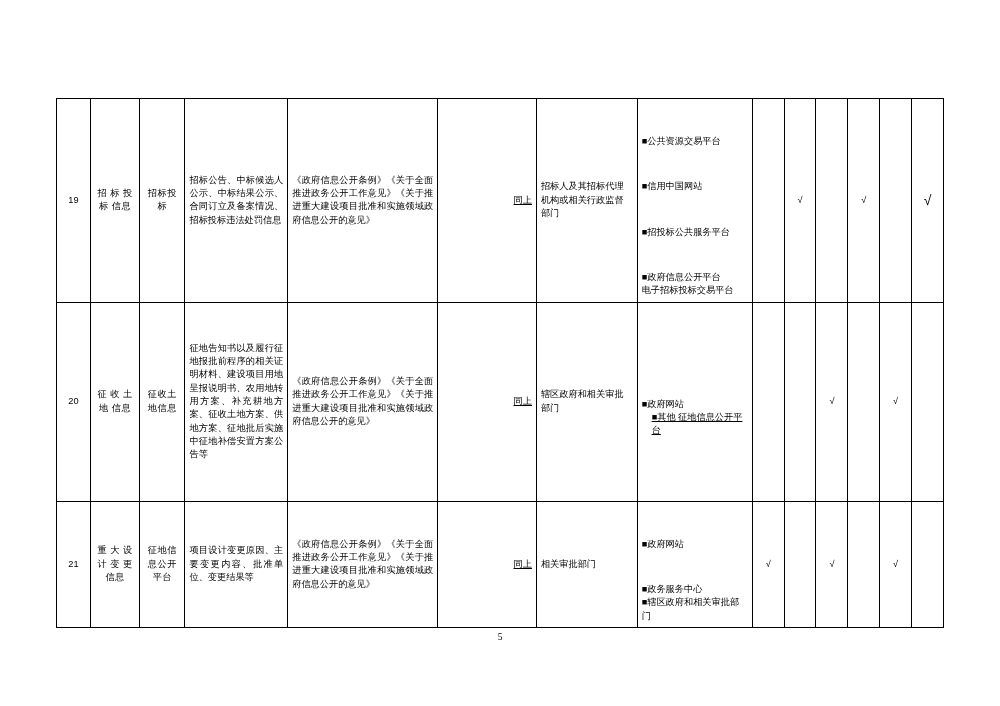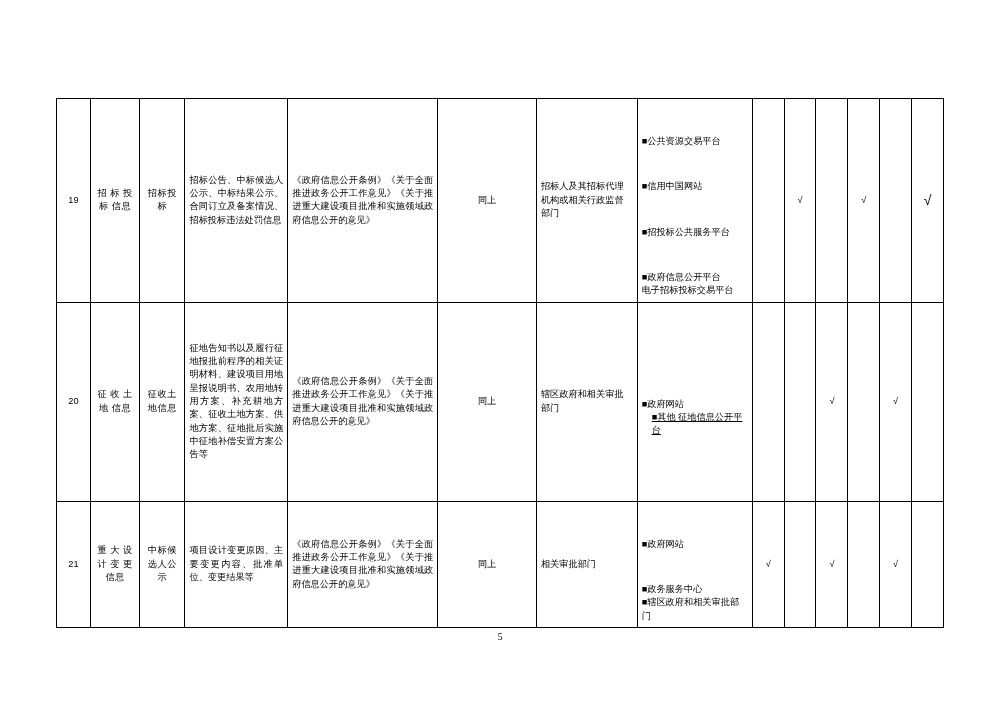--- a/index.html
+++ b/index.html
@@ -71,24 +71,25 @@
     line-height: 1.5;
   }
   .cell-basis {
     text-align: justify;
     text-justify: inter-ideograph;
     font-size: 9.2px;
     line-height: 1.5;
     font-family: Liberation Mono, monospace;
   }
   .cell-same {
-    text-align: center;
+    text-align: right;
     vertical-align: top;
     padding-top: 6px;
     font-size: 9.2px;
+    text-decoration: underline;
   }
   .cell-org {
     text-align: left;
     vertical-align: top;
     padding-top: 6px;
     font-size: 9.2px;
     line-height: 1.5;
   }
   .cell-chan {
     text-align: left;
@@ -187,21 +188,21 @@
         <td class="cell-mark"></td>
         <td class="cell-mark">√</td>
         <td class="cell-mark"></td>
         <td class="cell-mark">√</td>
         <td class="cell-mark big"></td>
       </tr>
 
       <tr class="row-21">
         <td class="cell-no">21</td>
         <td class="cell-vert">重 大 设 计 变 更 信息</td>
-        <td class="cell-vert">中标候选人公示</td>
+        <td class="cell-vert">征地信息公开平台</td>
         <td class="cell-text">项目设计变更原因、主要变更内容、批准单位、变更结果等</td>
         <td class="cell-basis">《政府信息公开条例》《关于全面推进政务公开工作意见》《关于推进重大建设项目批准和实施领域政府信息公开的意见》</td>
         <td class="cell-same">同上</td>
         <td class="cell-org">相关审批部门</td>
         <td class="cell-chan">
           <div class="line">■政府网站</div>
           <div class="line">■政务服务中心</div>
           <div class="wrapline">■辖区政府和相关审批部门</div>
         </td>
         <td class="cell-mark">√</td>

